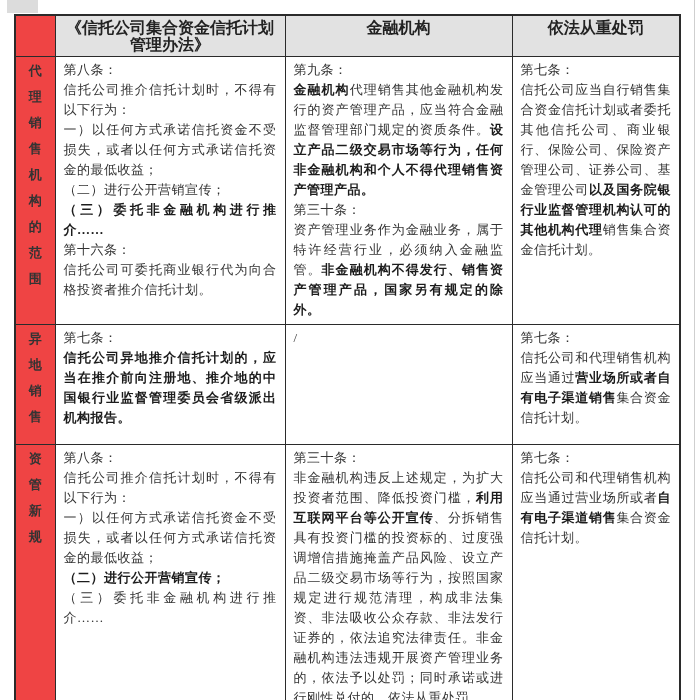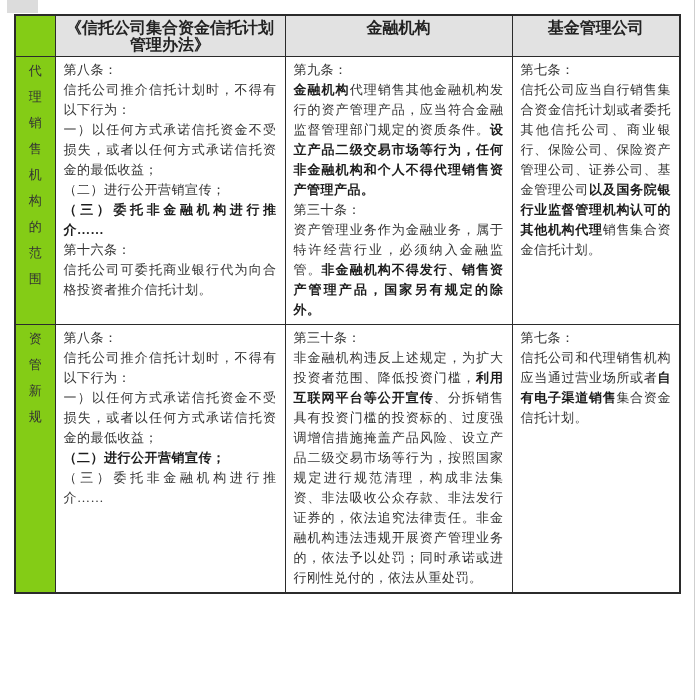--- a/index.html
+++ b/index.html
@@ -50,22 +50,22 @@
   col.c-a{width:230px;}
   col.c-b{width:227px;}
   col.c-c{width:168px;}
 
   tr.row-0{height:257px;}
   tr.row-1{height:120px;}
   tr.row-2{height:260px;}
 
   th.cat{
     vertical-align:middle;
-    font-weight:normal;
-    background:#84cc16;
+    font-weight:bold;
+    background:#ef4444;
   }
   .vlabel{
     width:15px;
     margin:0 auto;
     font-size:13px;
     line-height:26px;
     text-align:center;
     word-break:break-all;
     color:var(--text);
   }
@@ -95,21 +95,21 @@
       <col class="c-label">
         <col class="c-a">
         <col class="c-b">
         <col class="c-c">
     </colgroup>
     <thead>
       <tr>
         <th class="cat"></th>
         <th>《信托公司集合资金信托计划管理办法》</th>
         <th>金融机构</th>
-        <th>基金管理公司</th>
+        <th>依法从重处罚</th>
       </tr>
     </thead>
     <tbody id="table-body">
         <tr class="row-0">
           <th class="cat">
             <div class="vlabel">代理销售机构的范围</div>
           </th>
           <td class="cell"><span class="">第八条：
 信托公司推介信托计划时，不得有以下行为：
 一）以任何方式承诺信托资金不受损失，或者以任何方式承诺信托资金的最低收益；
@@ -117,20 +117,30 @@
 </span><span class="em">（三）委托非金融机构进行推介……</span><span class="">
 第十六条：
 信托公司可委托商业银行代为向合格投资者推介信托计划。</span></td>
           <td class="cell"><span class="">第九条：
 </span><span class="em">金融机构</span><span class="">代理销售其他金融机构发行的资产管理产品，应当符合金融监督管理部门规定的资质条件。</span><span class="em">设立产品二级交易市场等行为，任何非金融机构和个人不得代理销售资产管理产品。</span><span class="">
 第三十条：
 资产管理业务作为金融业务，属于特许经营行业，必须纳入金融监管。</span><span class="em">非金融机构不得发行、销售资产管理产品，国家另有规定的除外。</span></td>
           <td class="cell"><span class="">第七条：
 信托公司应当自行销售集合资金信托计划或者委托其他信托公司、商业银行、保险公司、保险资产管理公司、证券公司、基金管理公司</span><span class="em">以及国务院银行业监督管理机构认可的其他机构代理</span><span class="">销售集合资金信托计划。</span></td>
         </tr>
+        <tr class="row-1">
+          <th class="cat">
+            <div class="vlabel">异地销售</div>
+          </th>
+          <td class="cell"><span class="">第七条：
+</span><span class="em">信托公司异地推介信托计划的，应当在推介前向注册地、推介地的中国银行业监督管理委员会省级派出机构报告。</span></td>
+          <td class="cell"><span class="">/</span></td>
+          <td class="cell"><span class="">第七条：
+信托公司和代理销售机构应当通过</span><span class="em">营业场所或者自有电子渠道销售</span><span class="">集合资金信托计划。</span></td>
+        </tr>
         <tr class="row-2">
           <th class="cat">
             <div class="vlabel">资管新规</div>
           </th>
           <td class="cell"><span class="">第八条：
 信托公司推介信托计划时，不得有以下行为：
 一）以任何方式承诺信托资金不受损失，或者以任何方式承诺信托资金的最低收益；
 </span><span class="em">（二）进行公开营销宣传；</span><span class="">
 （三）委托非金融机构进行推介……</span></td>
           <td class="cell"><span class="">第三十条：

